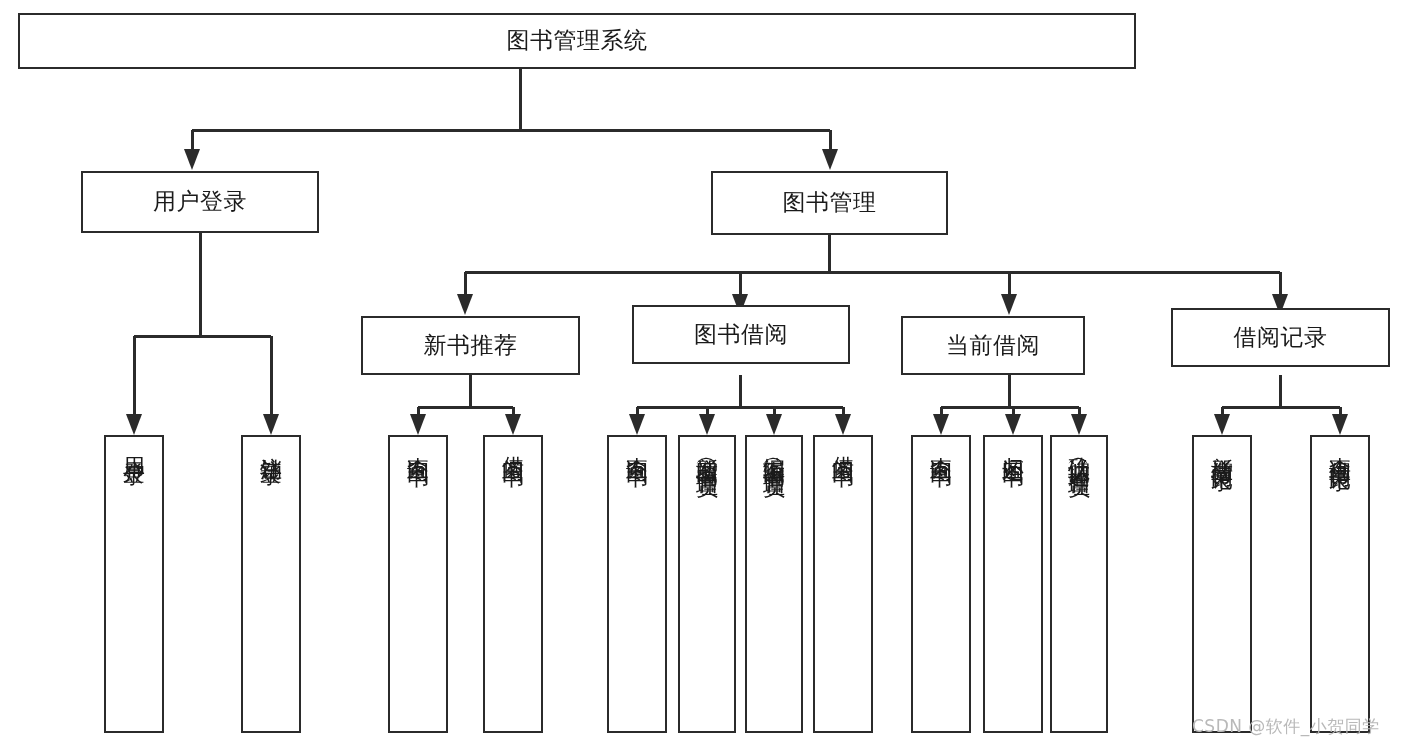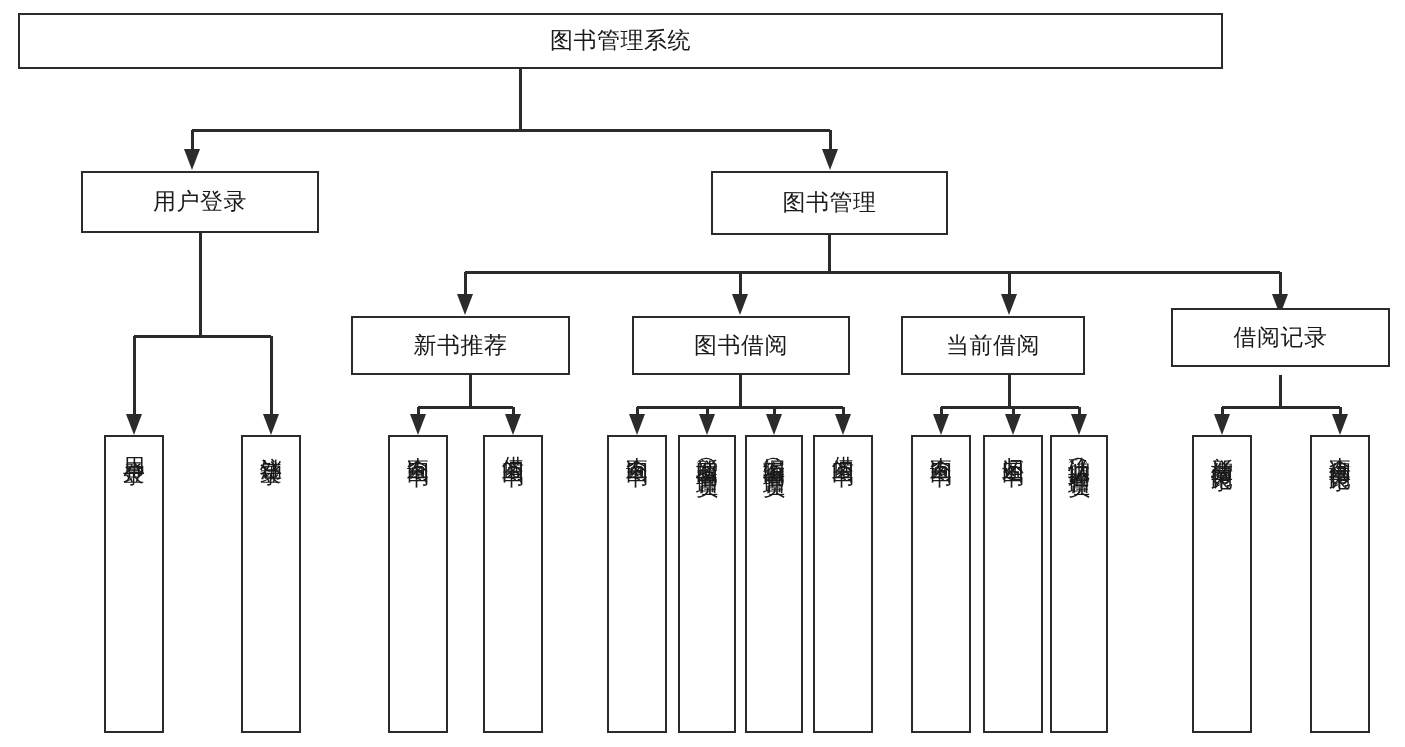--- a/index.html
+++ b/index.html
@@ -128,33 +128,33 @@
         <polygon points="835,414 851,414 843,435"></polygon>
         <polygon points="933,414 949,414 941,435"></polygon>
         <polygon points="1005,414 1021,414 1013,435"></polygon>
         <polygon points="1071,414 1087,414 1079,435"></polygon>
         <polygon points="1214,414 1230,414 1222,435"></polygon>
         <polygon points="1332,414 1348,414 1340,435"></polygon>
       </g>
   </svg>
 
   <div id="node-layer">
-      <div class="node horizontal root" style="left: 18px; top: 13px; width: 1205px; height: 56px;">
+      <div class="node horizontal root" style="left: 18px; top: 13px; width: 1118px; height: 56px;">
         <span class="node-label">图书管理系统</span>
       </div>
       <div class="node horizontal" style="left: 81px; top: 171px; width: 238px; height: 62px;">
         <span class="node-label">用户登录</span>
       </div>
       <div class="node horizontal" style="left: 711px; top: 171px; width: 237px; height: 64px;">
         <span class="node-label">图书管理</span>
       </div>
-      <div class="node horizontal" style="left: 351px; top: 316px; width: 219px; height: 59px;">
+      <div class="node horizontal" style="left: 361px; top: 316px; width: 219px; height: 59px;">
         <span class="node-label">新书推荐</span>
       </div>
-      <div class="node horizontal" style="left: 632px; top: 316px; width: 218px; height: 59px;">
+      <div class="node horizontal" style="left: 632px; top: 305px; width: 218px; height: 59px;">
         <span class="node-label">图书借阅</span>
       </div>
       <div class="node horizontal" style="left: 901px; top: 316px; width: 184px; height: 59px; align-items: center;">
         <span class="node-label">当前借阅</span>
       </div>
       <div class="node horizontal" style="left: 1171px; top: 308px; width: 219px; height: 59px;">
         <span class="node-label">借阅记录</span>
       </div>
       <div class="node vertical" style="left: 104px; top: 435px; width: 60px; height: 298px;">
         <span class="node-label">用户登录</span>
@@ -190,13 +190,14 @@
         <span class="node-label">确认归还（管理员）</span>
       </div>
       <div class="node vertical" style="left: 1192px; top: 435px; width: 60px; height: 298px;">
         <span class="node-label">新增借阅记录</span>
       </div>
       <div class="node vertical" style="left: 1310px; top: 435px; width: 60px; height: 298px;">
         <span class="node-label">查询借阅记录</span>
       </div>
     </div>
 
+  <div class="watermark" style="left: 1192px; top: 715px;">CSDN @软件_小贺同学</div>
 </div>
 
 </body></html>

